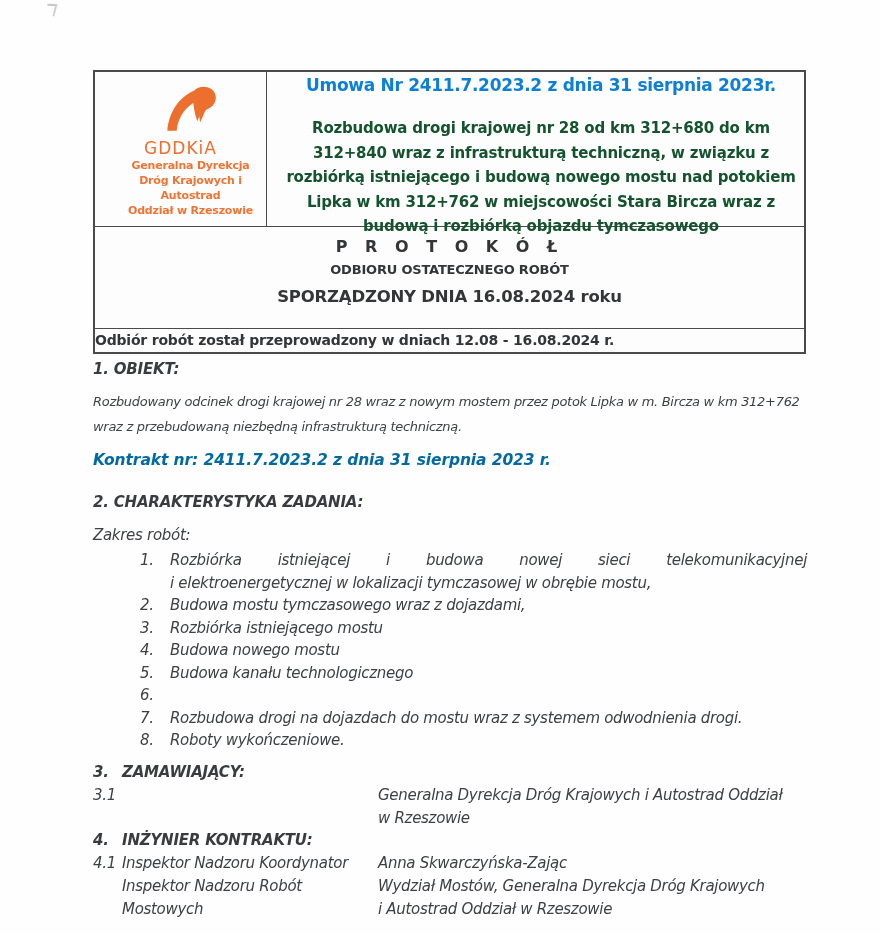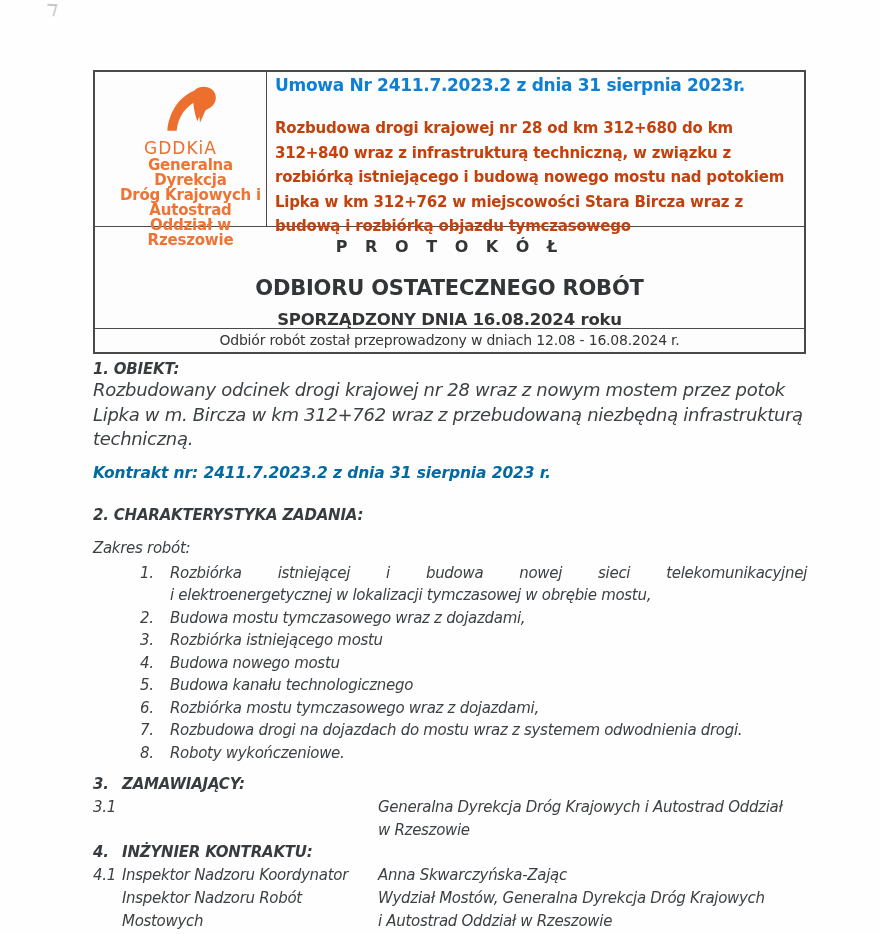--- a/index.html
+++ b/index.html
@@ -35,51 +35,51 @@
     box-sizing:border-box;
     text-align:center;
     padding-top:12px;
   }
   .eagle { margin-left:18px; }
   .logo-acronym {
     color:#ed6f2e; font-weight:normal; font-size:17px; letter-spacing:1px;
     margin-top:2px;
   }
   .logo-line {
-    color:#ef7434; font-weight:bold; font-size:15px; letter-spacing:-0.2px;
+    color:#ef7434; font-weight:bold; font-size:11px; letter-spacing:-0.2px;
     line-height:15px;
     margin-left:20px;
   }
-  .cell-contract { flex:1; text-align:left; padding:3px 8px 0; box-sizing:border-box; }
+  .cell-contract { flex:1; text-align:center; padding:3px 8px 0; box-sizing:border-box; }
   .contract-title {
     color:#0e80d4; font-weight:bold; font-size:17px; letter-spacing:-0.3px;
   }
   .project-desc {
     margin:21px auto 0; width:532px;
     font-weight:bold; font-size:15px; line-height:24.5px;
-    color:#c2410c; letter-spacing:-0.2px;
+    color:#14532d; letter-spacing:-0.2px;
   }
   .ht-row2 {
     height:102px; border-bottom:1.5px solid #4a4a4a; box-sizing:border-box;
     text-align:center; color:#333537; padding-top:10px;
   }
   .protocol-l1 { font-weight:bold; font-size:16px; letter-spacing:6px; }
-  .protocol-l2 { font-weight:bold; font-size:21px; margin-top:20px; letter-spacing:-0.2px; }
+  .protocol-l2 { font-weight:bold; font-size:13px; margin-top:6px; letter-spacing:-0.2px; }
   .protocol-l3 { font-weight:bold; font-size:16.5px; margin-top:10px; letter-spacing:-0.2px; }
   .ht-row3 {
-    height:23px; text-align:center;
-    font-weight:normal; font-size:14px; line-height:22px; color:#333537;
+    height:23px; 
+    font-weight:bold; font-size:14px; line-height:22px; color:#333537;
     letter-spacing:-0.2px;
   }
 
   
   .content { position:absolute; left:93px; top:360px; width:713px;font-style:italic; }
   .heading  { font-weight:bold; font-size:15px; color:#393c3f; letter-spacing:-0.2px; }
   .para {
-    margin-top:0; font-size:18px; line-height:24.5px; letter-spacing:-0.3px;
+    margin-top:12px; font-size:13px; line-height:24.5px; letter-spacing:-0.3px;
     max-width:713px;
   }
   .kontrakt { margin-top:12px; font-weight:bold; font-size:15.5px; color:#0369a1; letter-spacing:-0.1px; }
   .h-char  { margin-top:24px; }
   .zakres  { margin-top:15px; font-size:15px; letter-spacing:-0.3px; }
   .list { margin-top:5px; font-size:15px; line-height:22.5px; letter-spacing:-0.3px; }
   .li { display:flex; }
   .li .num { width:30px; margin-left:47px; flex:none; }
   .li-text { flex:1; }
   .justify-line {
@@ -163,21 +163,20 @@
       <div class="li">
         <span class="num">4.</span>
         <span class="li-text">Budowa nowego mostu</span>
       </div>
       <div class="li">
         <span class="num">5.</span>
         <span class="li-text">Budowa kanału technologicznego</span>
       </div>
       <div class="li">
         <span class="num">6.</span>
-        <span class="li-text">Rozbiórka mostu tymczasowego wraz z dojazdami,</span>
       </div>
       <div class="li">
         <span class="num">7.</span>
         <span class="li-text">Rozbudowa drogi na dojazdach do mostu wraz z systemem odwodnienia drogi.</span>
       </div>
       <div class="li">
         <span class="num">8.</span>
         <span class="li-text">Roboty wykończeniowe.</span>
       </div>
     </div>

